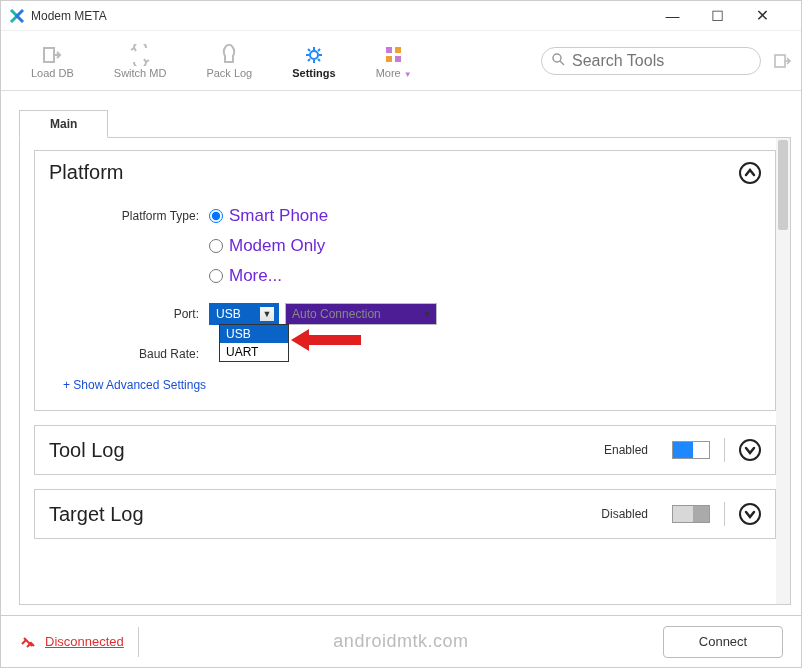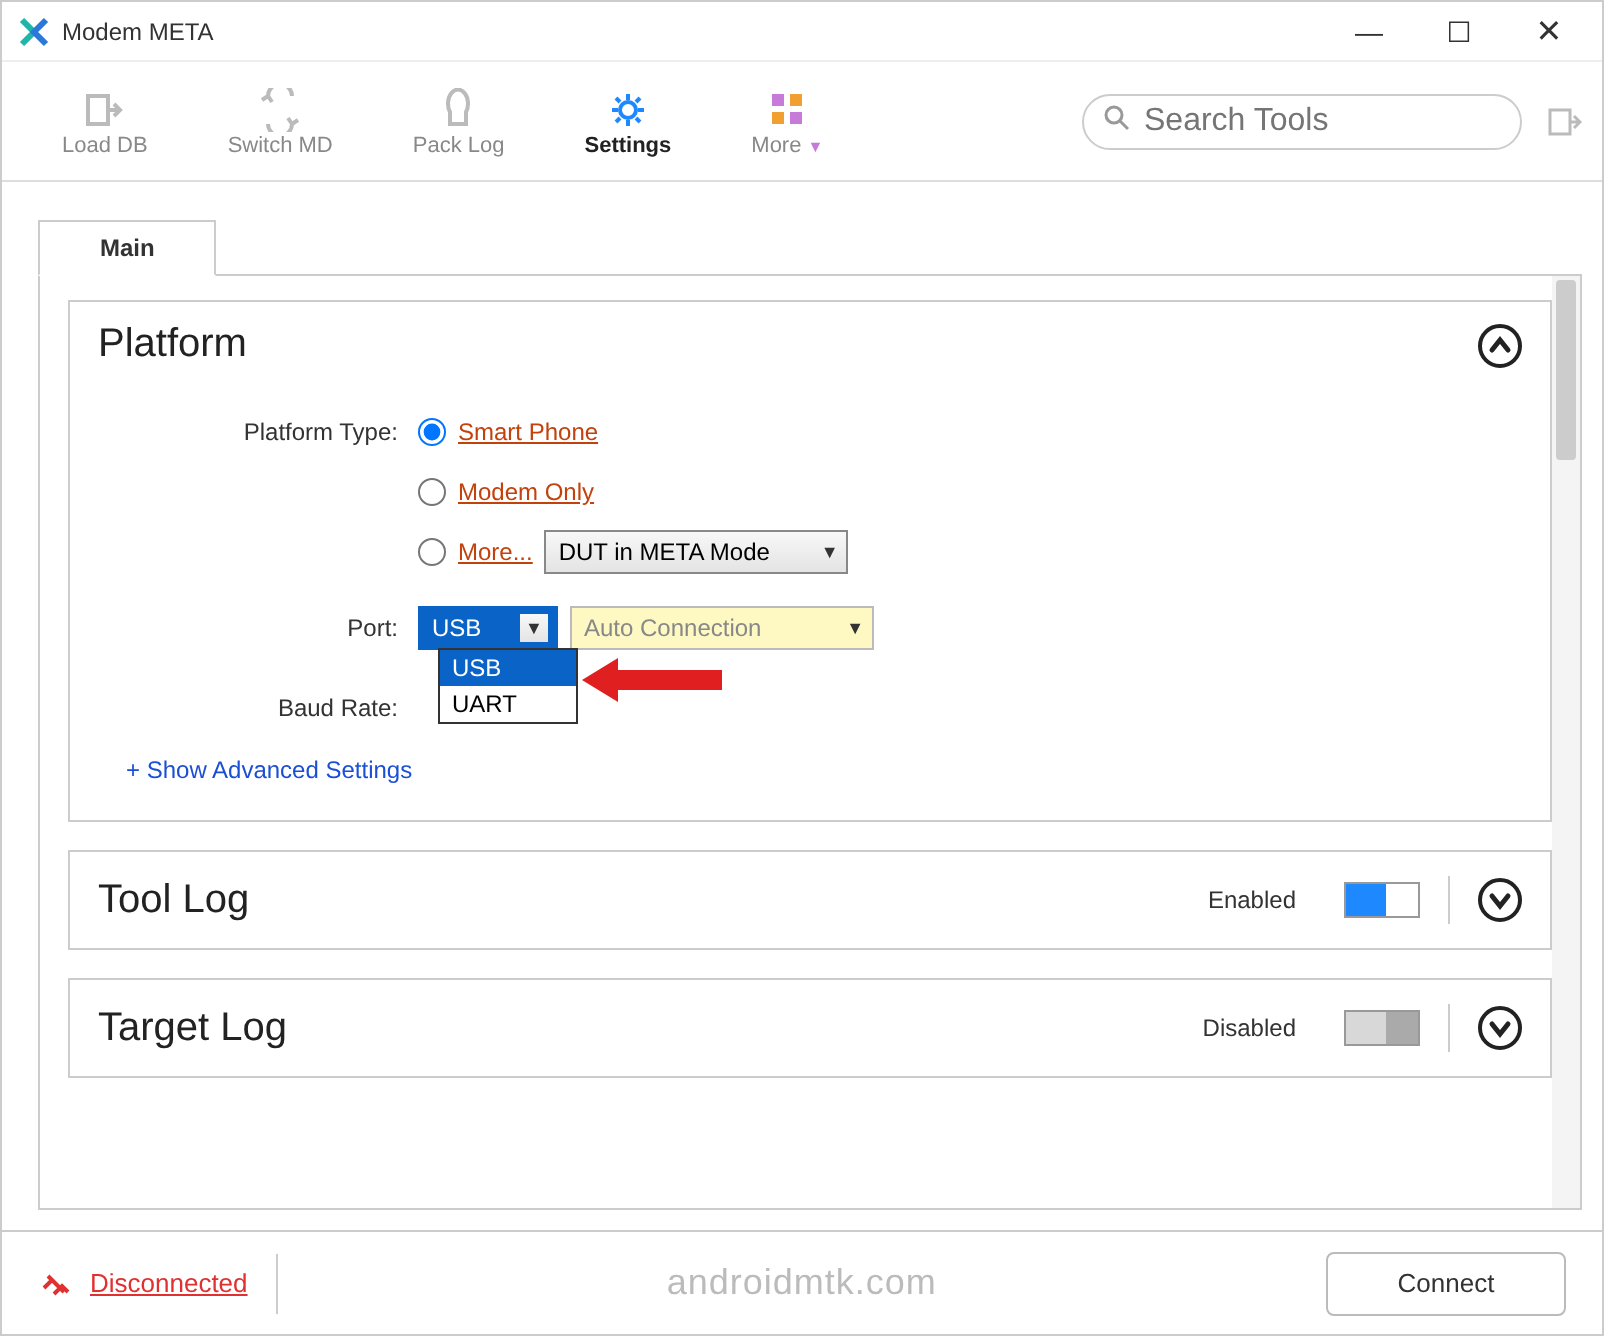--- a/index.html
+++ b/index.html
@@ -1,19 +1,19 @@
 <!DOCTYPE html>
 <html><head>
   <meta charset="utf-8">
   <style>
     * { box-sizing: border-box; margin: 0; padding: 0; font-family: "Segoe UI", Arial, sans-serif; }
     body { background: #fff; width: 802px; height: 668px; border: 1px solid #ccc; display: flex; flex-direction: column; overflow: hidden; }
     
     
-    .titlebar { height: 30px; display: flex; align-items: center; padding: 0 4px 0 8px; border-bottom: 1px solid #eee; }
+    .titlebar { height: 30px; display: flex; align-items: center; padding: 0 16px 0 8px; border-bottom: 1px solid #eee; }
     .titlebar-logo { width: 16px; height: 16px; position: relative; margin-right: 6px; }
     .titlebar-logo svg { width: 16px; height: 16px; }
     .titlebar-title { font-size: 12px; color: #333; flex: 1; }
     .titlebar-btn { width: 45px; height: 30px; display: flex; align-items: center; justify-content: center; font-size: 14px; color: #333; }
     .titlebar-btn:last-child { font-size: 16px; }
     
     
     .toolbar { height: 60px; display: flex; align-items: center; padding: 0 10px 0 10px; border-bottom: 1px solid #ddd; gap: 0px; }
     .toolbar-btn { display: flex; flex-direction: column; align-items: center; justify-content: center; padding: 4px 20px; cursor: pointer; }
     .toolbar-btn-icon { width: 24px; height: 24px; display: flex; align-items: center; justify-content: center; }
@@ -37,28 +37,28 @@
     .section-header { display: flex; align-items: center; padding: 10px 14px; }
     .section-title { font-size: 20px; color: #222; flex: 1; }
     .section-toggle { width: 22px; height: 22px; border: 2px solid #222; border-radius: 50%; display: flex; align-items: center; justify-content: center; }
     .section-divider { width: 1px; height: 24px; background: #ccc; margin: 0 14px; }
     .section-body { padding: 4px 14px 16px 14px; }
     
     .form-row { display: flex; align-items: center; margin: 6px 0; min-height: 24px; }
     .form-label { width: 160px; text-align: right; font-size: 12px; color: #333; padding-right: 10px; }
     .radio-wrap { display: flex; align-items: center; gap: 6px; }
     .radio-wrap input[type="radio"] { width: 14px; height: 14px; }
-    .radio-label { font-size: 12px; color: #c2410c; text-decoration: underline; }
+    .radio-label { font-size: 17px; color: #6d28d9; }
     
     .combo { height: 22px; border: 1px solid #888; background: linear-gradient(#f8f8f8,#e4e4e4); font-size: 12px; padding: 0 18px 0 6px; position: relative; display: inline-flex; align-items: center; }
     .combo-more { width: 152px; margin-left: 6px; }
     .combo-port { width: 70px; background: #0a64c8; color: #fff; border: 1px solid #0a64c8; position: relative; }
     .combo-port::after { content: "▼"; position: absolute; right: 4px; top: 3px; font-size: 9px; color: #333; background: linear-gradient(#f8f8f8,#e4e4e4); width: 14px; height: 14px; display: flex; align-items: center; justify-content: center; }
     .combo::after { content: "▼"; position: absolute; right: 4px; font-size: 9px; color: #333; }
-    .combo-grey { width: 152px; background: #fef9c3; color: #888; border: 1px solid #bbb; margin-left: 6px; }
+    .combo-grey { width: 152px; background: #4c1d95; color: #888; border: 1px solid #bbb; margin-left: 6px; }
     
     .dropdown-list { position: absolute; width: 70px; border: 1px solid #333; background: #fff; z-index: 10; }
     .dropdown-item { font-size: 12px; padding: 2px 6px; }
     .dropdown-item.highlight { background: #0a64c8; color: #fff; }
     
     .adv-link { color: #1a4fd6; font-size: 12px; padding: 6px 0 2px 14px; cursor: pointer; }
     
     .status-row { display: flex; align-items: center; padding: 12px 14px; }
     .status-label { font-size: 12px; color: #333; margin-right: 24px; }
     .toggle-sw { width: 38px; height: 18px; background: #1e88ff; border: 1px solid #999; position: relative; }
@@ -195,21 +195,20 @@
             <input type="radio" style="">
             <span class="radio-label">Modem Only</span>
           </label>
       </div>
       <div class="form-row">
         <span class="form-label"></span>
         <label class="radio-wrap">
             <input type="radio" style="">
             <span class="radio-label">More...</span>
           </label>
-        <span class="combo combo-more">DUT in META Mode</span>
       </div>
       <div class="form-row" style="margin-top:14px; position:relative;">
         <span class="form-label">Port:</span>
         <span class="combo combo-port">USB</span>
         <span class="combo combo-grey">Auto Connection</span>
 
         <div class="dropdown-list" style="left:170px; top:22px;">
           <div class="dropdown-item highlight">USB</div>
           <div class="dropdown-item">UART</div>
         </div>

